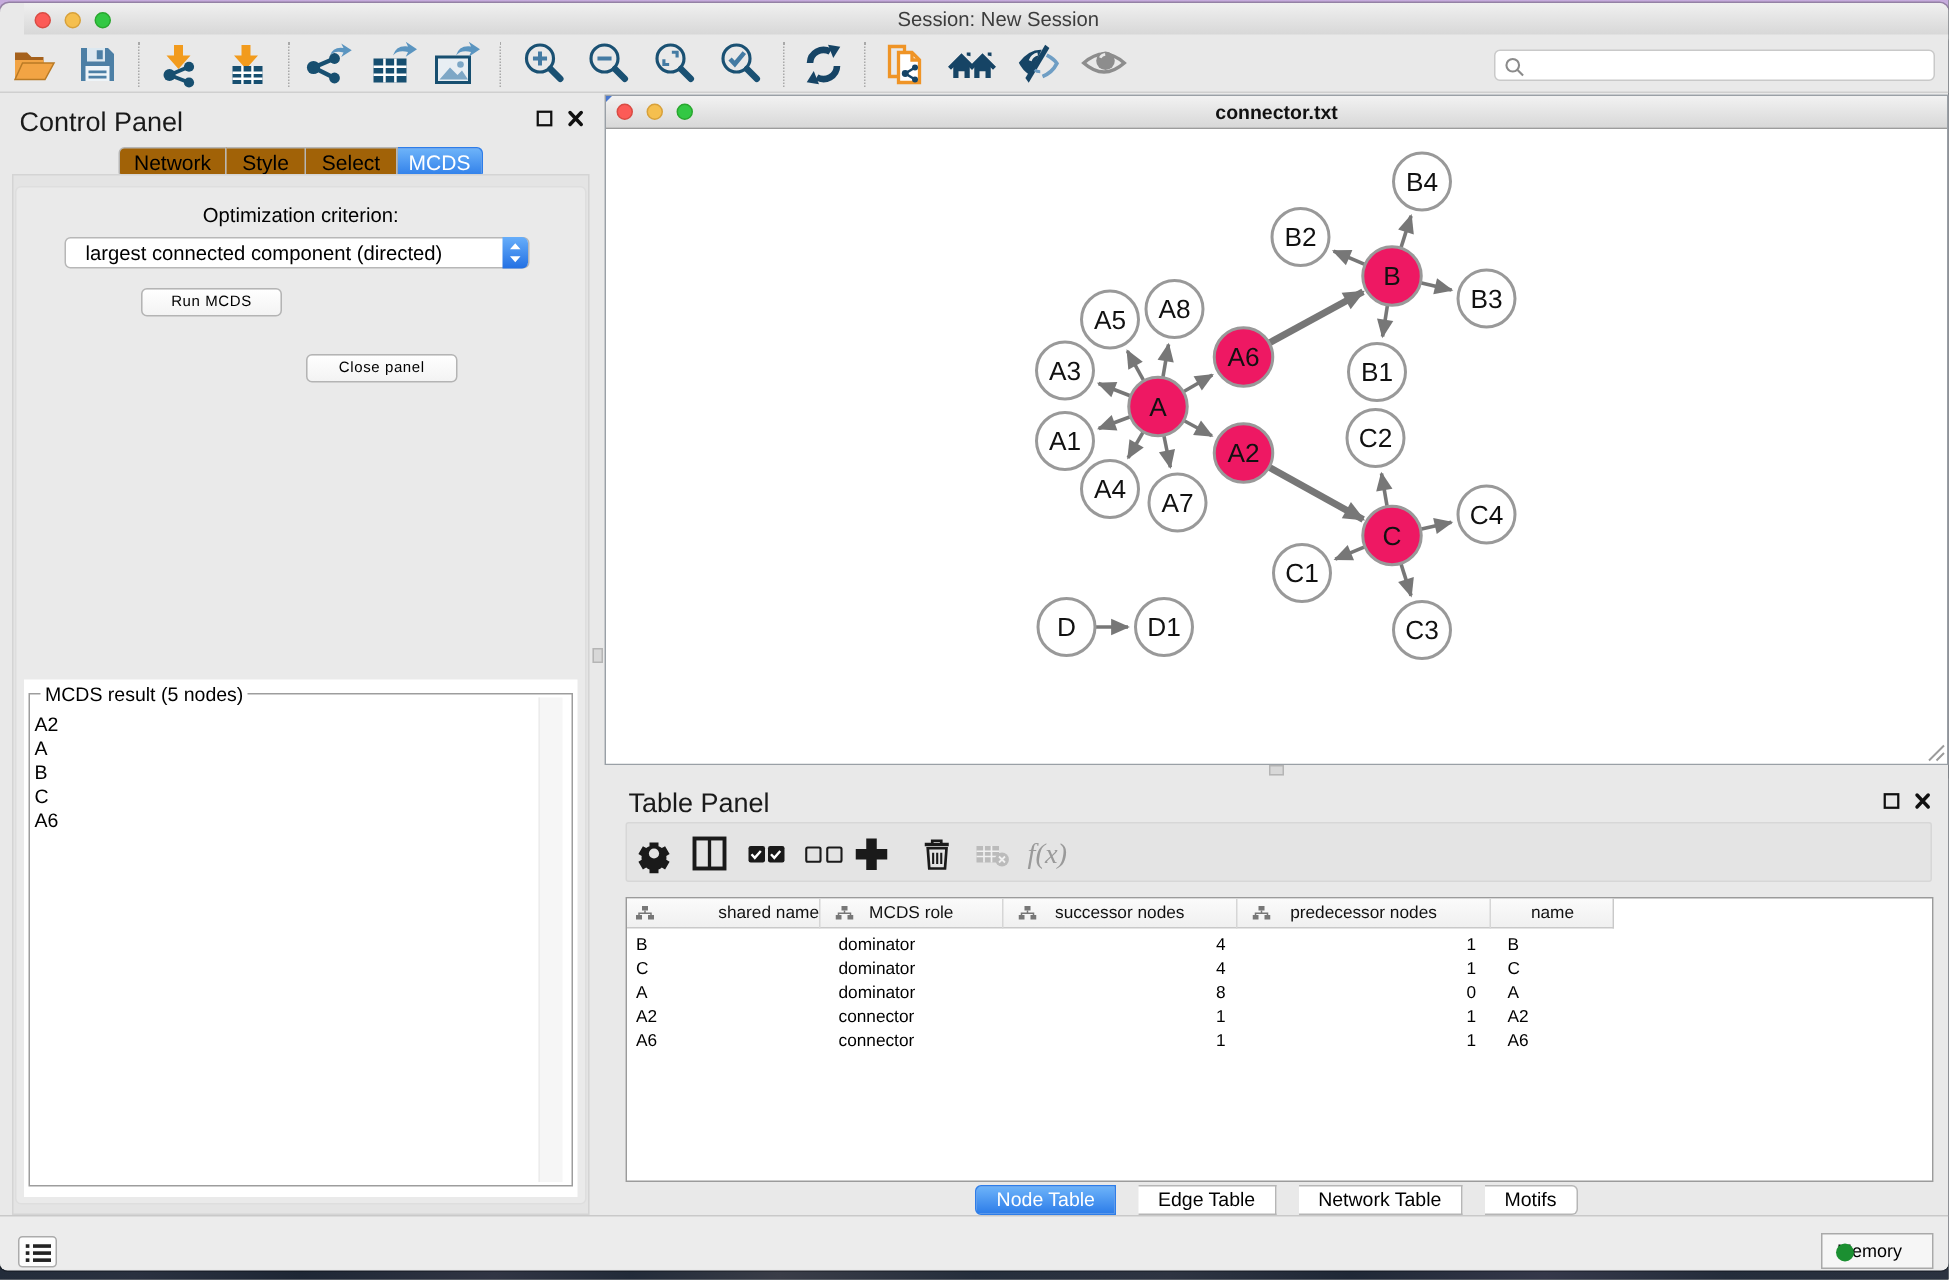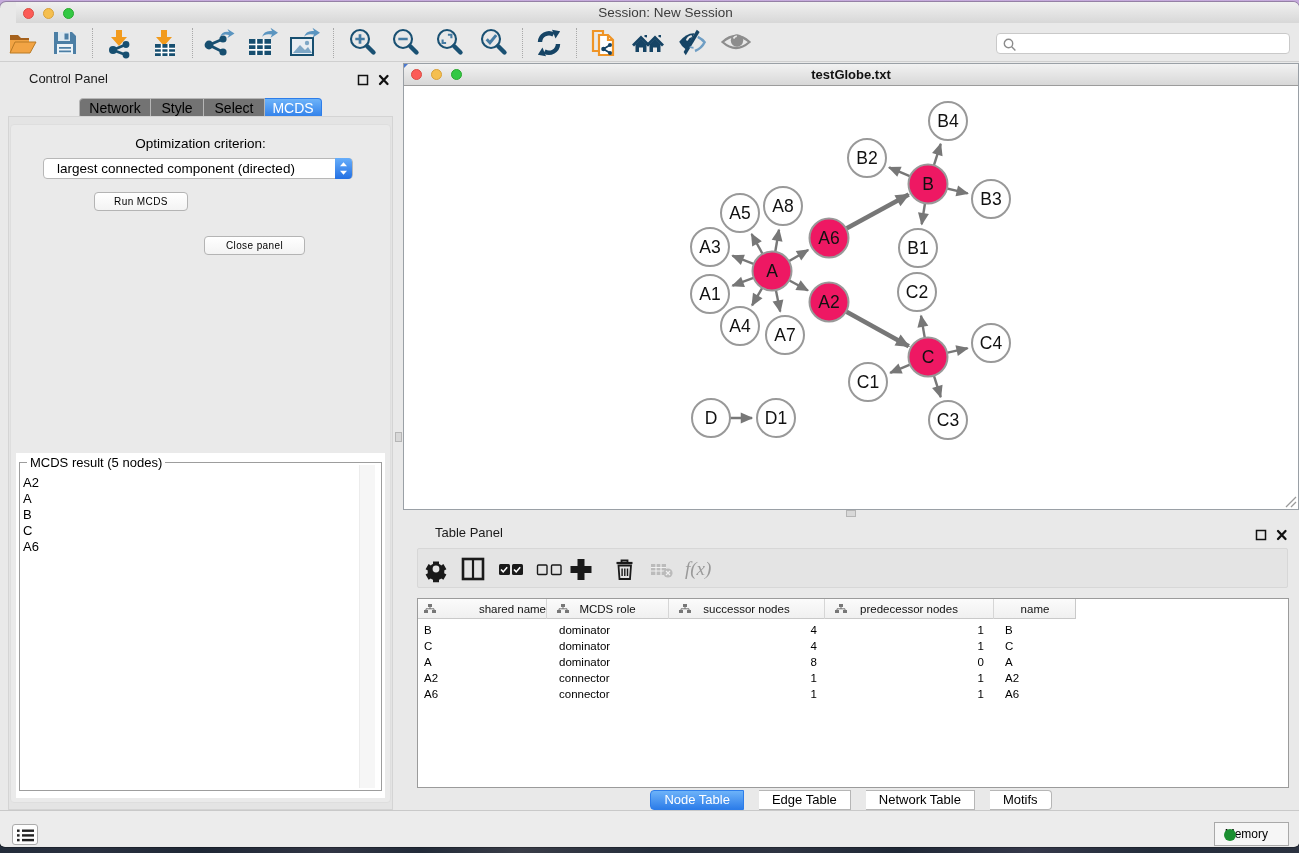--- a/index.html
+++ b/index.html
@@ -9,24 +9,24 @@
 .titlebar{position:absolute;left:16px;top:0;width:100%;height:25px;background:linear-gradient(#f0f0f0,#d4d4d4);border-bottom:1px solid #ababab;}
 .tl{position:absolute;top:6px;width:11px;height:11px;border-radius:50%;}
 .title{position:absolute;top:0;width:100%;text-align:center;font-size:13px;line-height:21px;color:#3c3c3c;}
 .toolbar{position:absolute;left:0;top:21px;width:100%;height:39px;background:#e9e9e9;border-bottom:1px solid #cfcfcf;}
 .tsep{position:absolute;top:5px;height:30px;width:0;border-left:1px dotted #a9a9a9;}
 .ticon{position:absolute;top:4px;}
 .search{position:absolute;left:996px;top:10px;width:294px;height:21px;background:#fff;border:1px solid #c9c9c9;border-radius:4px;}
 .search svg{position:absolute;left:5px;top:3px;}
 
 .cpanel{position:absolute;left:0;top:61px;width:401px;height:747px;background:#e9e9e9;}
-.ptitle{position:absolute;left:13px;top:8px;font-size:13px;color:#1a1a1a;margin-left:16px;}
+.ptitle{position:absolute;left:13px;top:8px;font-size:18px;color:#1a1a1a;}
 .pbtns{position:absolute;right:10px;top:9px;}
 .tabs{position:absolute;display:flex;font-size:14px;}
-.tab{background:#737373;border:1px solid #b6b6b6;border-left:none;color:#000;text-align:center;line-height:19px;height:21px;}
+.tab{background:#a16207;border:1px solid #b6b6b6;border-left:none;color:#000;text-align:center;line-height:19px;height:21px;}
 .tab.first{border-left:1px solid #b6b6b6;border-radius:4px 0 0 4px;}
 .tab.last{border-radius:0 4px 4px 0;}
 .tab.sel{background:linear-gradient(#6db3f9,#2d7de9);color:#fff;border-color:#2d7de9;}
 .cpinner{position:absolute;left:8px;top:53px;width:385px;height:694px;border:1px solid #d4d4d4;background:#e4e4e4;}
 .cpinner2{position:absolute;left:10px;top:61px;width:381px;height:679px;border:1px solid #dedede;border-radius:4px;background:#eaeaea;}
 .combo{position:absolute;left:43px;top:158px;width:310px;height:21px;background:#fff;border:1px solid #b7b7b7;border-radius:4px;font-size:13.5px;line-height:19px;padding-left:13px;color:#000;}
 .stepper{position:absolute;right:0px;top:-1px;width:17px;height:21px;border-radius:0 4px 4px 0;background:linear-gradient(#67aefa,#2370e3);}
 .btn{position:absolute;height:19px;background:linear-gradient(#ffffff,#f3f3f3);border:1px solid #b4b4b4;border-radius:4px;font-size:10px;text-align:center;line-height:17px;color:#000;letter-spacing:.4px;}
 .groupwrap{position:absolute;left:16px;top:453px;width:369px;height:345px;background:#fff;}
 .groupbox{position:absolute;left:3px;top:9px;right:3px;bottom:7px;border:1px solid #9d9d9d;}
@@ -217,21 +217,21 @@
   </div>
  </div>
  <div class="nwin">
   <svg style="position:absolute;left:0;top:0;z-index:5;" width="4" height="4" viewBox="0 0 4 4">
         <path d="M0 0 L4 0 L0 4 z" fill="#4a78cf"></path>
       </svg>
   <div class="ntitle">
    <div class="tl" style="left:7px;top:5px;background:#fc5b57;border:1px solid #d94c44;"></div>
    <div class="tl" style="left:27px;top:5px;background:#f5bf4f;border:1px solid #d8a13a;"></div>
    <div class="tl" style="left:47px;top:5px;background:#33c844;border:1px solid #29a82f;"></div>
-   <div class="title" style="line-height:21px;color:#111;font-weight:bold;">testGlobe.txt</div>
+   <div class="title" style="line-height:21px;color:#111;font-weight:bold;">connector.txt</div>
   </div>
   <div class="ncontent">
   <svg width="894" height="424" viewBox="0 0 894 424" style="position:absolute;left:0;top:0;" font-family="Liberation Sans, sans-serif">
 <defs>
 <marker id="ah" viewBox="0 0 10 10" refX="9" refY="5" markerWidth="5.8" markerHeight="5.2" orient="auto-start-reverse">
               <path d="M0,0.6 L10,5 L0,9.4 z" fill="#777"></path>
             </marker>
 <marker id="ah2" viewBox="0 0 10 10" refX="9" refY="5" markerWidth="3.6" markerHeight="3.1" orient="auto-start-reverse">
               <path d="M0,0.6 L10,5 L0,9.4 z" fill="#777"></path>
             </marker>

